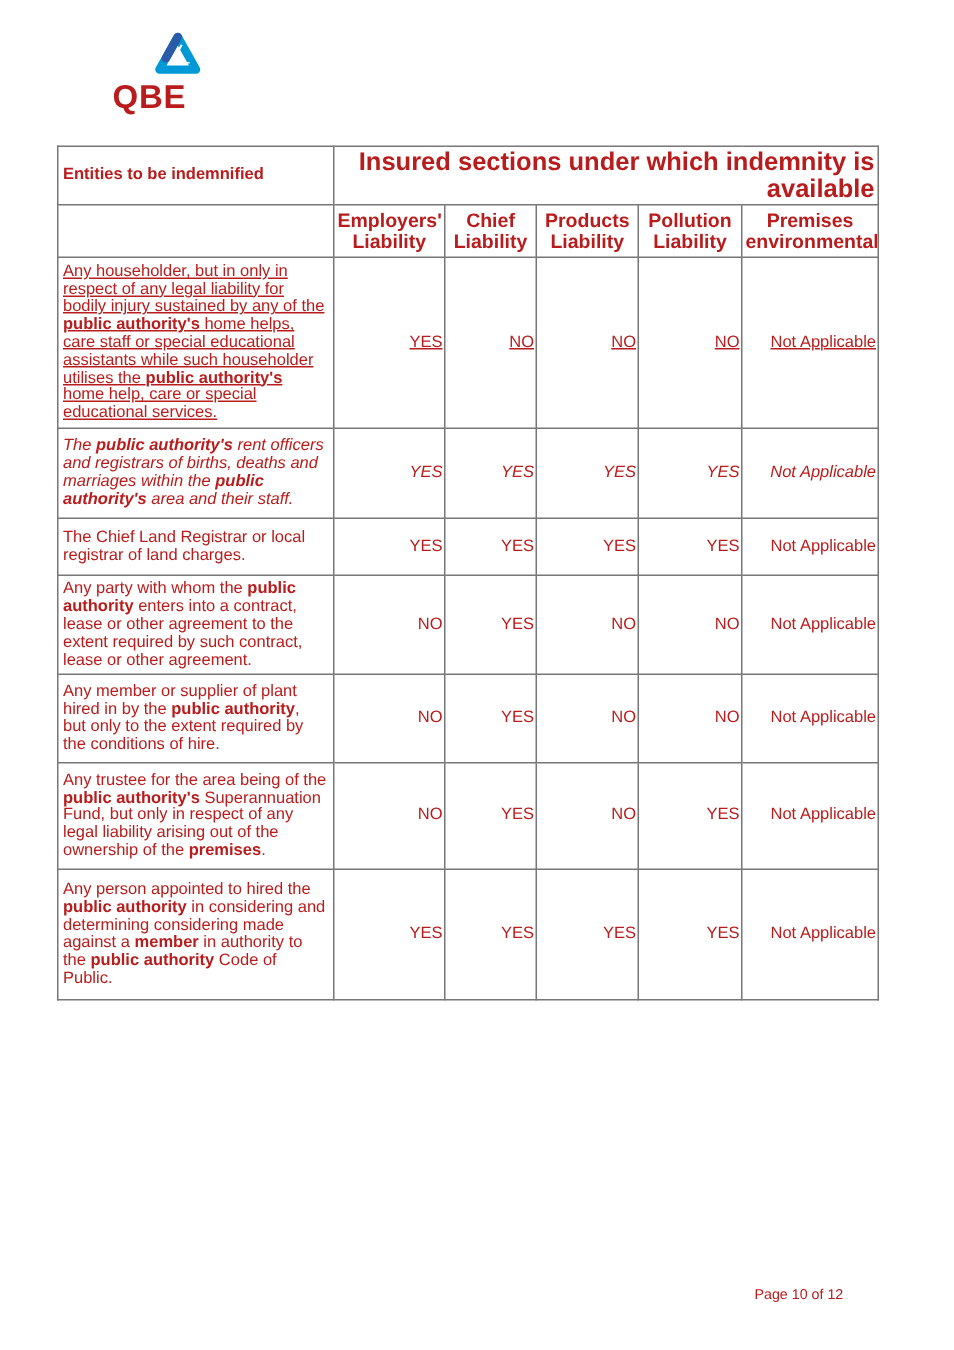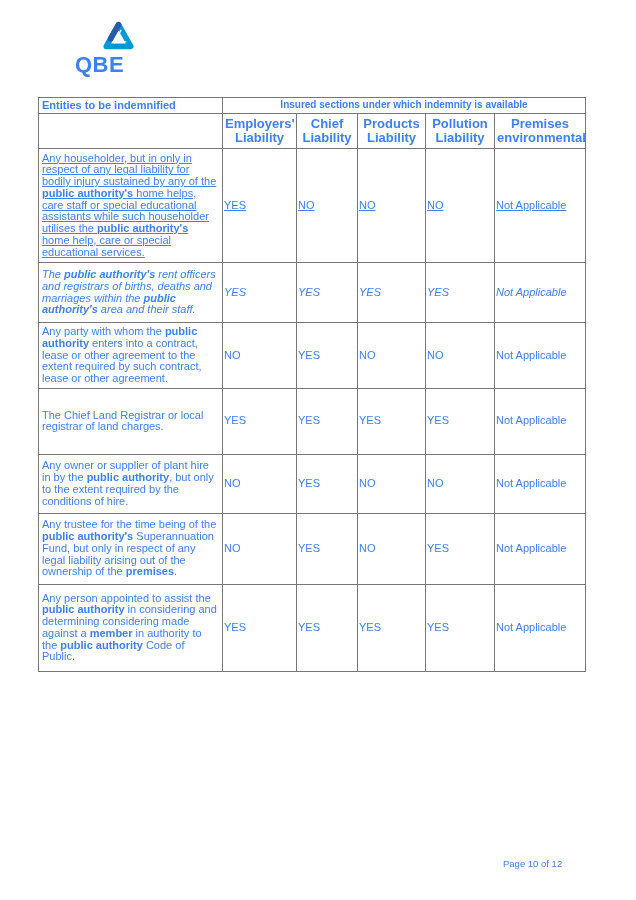--- a/index.html
+++ b/index.html
@@ -2,21 +2,21 @@
 <html><head>
 <meta charset="utf-8">
 <style>
   html, body { margin: 0; padding: 0; background: #ffffff; }
   .page {
     position: relative;
     width: 636px;
     height: 900px;
     background: #ffffff;
     font-family: "Liberation Sans", sans-serif;
-    color: #3b82f6;
+    color: #b91c1c;
     overflow: hidden;
   }
 
   
   .logo { position: absolute; left: 75px; top: 20px; width: 70px; }
   .logo-icon { display: block; margin-left: 27px; width: 33px; height: 33px; }
   .logo-text {
     font-size: 22px;
     font-weight: bold;
     letter-spacing: 0.5px;
@@ -40,40 +40,40 @@
     overflow: hidden;
   }
   th.entities-header {
     text-align: left;
     vertical-align: middle;
     padding: 1px 3px;
     font-size: 11px;
     height: 13px;
   }
   th.group-header {
-    text-align: center;
+    text-align: right;
     vertical-align: middle;
     padding: 1px 2px;
-    font-size: 10px;
+    font-size: 17px;
     height: 13px;
   }
   th.col-header {
     text-align: center;
     vertical-align: middle;
     padding: 2px 2px;
     font-size: 13px;
     height: 30px;
   }
   td.entity-cell {
     text-align: left;
     vertical-align: middle;
     padding: 3px 4px 3px 3px;
   }
   td.value-cell {
-    text-align: left;
+    text-align: right;
     vertical-align: middle;
     padding: 1px;
   }
   tbody tr:nth-child(1) { height: 114px; text-decoration: underline; }
   tbody tr:nth-child(2) { height: 60px; font-style: italic; }
   tbody tr:nth-child(3) { height: 38px; }
   tbody tr:nth-child(4) { height: 66px; }
   tbody tr:nth-child(5) { height: 59px; }
   tbody tr:nth-child(6) { height: 71px; }
   tbody tr:nth-child(7) { height: 87px; }
@@ -135,53 +135,53 @@
         </tr>
         <tr>
           <td class="entity-cell"><span>The </span><b>public authority's</b><span> rent officers and registrars of births, deaths and marriages within the </span><b>public authority's</b><span> area and their staff.</span></td>
           <td class="value-cell">YES</td>
           <td class="value-cell">YES</td>
           <td class="value-cell">YES</td>
           <td class="value-cell">YES</td>
           <td class="value-cell">Not Applicable</td>
         </tr>
         <tr>
+          <td class="entity-cell"><span>The Chief Land Registrar or local registrar of land charges.</span></td>
+          <td class="value-cell">YES</td>
+          <td class="value-cell">YES</td>
+          <td class="value-cell">YES</td>
+          <td class="value-cell">YES</td>
+          <td class="value-cell">Not Applicable</td>
+        </tr>
+        <tr>
           <td class="entity-cell"><span>Any party with whom the </span><b>public authority</b><span> enters into a contract, lease or other agreement to the extent required by such contract, lease or other agreement.</span></td>
           <td class="value-cell">NO</td>
           <td class="value-cell">YES</td>
           <td class="value-cell">NO</td>
           <td class="value-cell">NO</td>
           <td class="value-cell">Not Applicable</td>
         </tr>
         <tr>
-          <td class="entity-cell"><span>The Chief Land Registrar or local registrar of land charges.</span></td>
-          <td class="value-cell">YES</td>
-          <td class="value-cell">YES</td>
-          <td class="value-cell">YES</td>
-          <td class="value-cell">YES</td>
-          <td class="value-cell">Not Applicable</td>
-        </tr>
-        <tr>
-          <td class="entity-cell"><span>Any owner or supplier of plant hire in by the </span><b>public authority</b><span>, but only to the extent required by the conditions of hire.</span></td>
+          <td class="entity-cell"><span>Any member or supplier of plant hired in by the </span><b>public authority</b><span>, but only to the extent required by the conditions of hire.</span></td>
           <td class="value-cell">NO</td>
           <td class="value-cell">YES</td>
           <td class="value-cell">NO</td>
           <td class="value-cell">NO</td>
           <td class="value-cell">Not Applicable</td>
         </tr>
         <tr>
-          <td class="entity-cell"><span>Any trustee for the time being of the </span><b>public authority's</b><span> Superannuation Fund, but only in respect of any legal liability arising out of the ownership of the </span><b>premises</b><span>.</span></td>
+          <td class="entity-cell"><span>Any trustee for the area being of the </span><b>public authority's</b><span> Superannuation Fund, but only in respect of any legal liability arising out of the ownership of the </span><b>premises</b><span>.</span></td>
           <td class="value-cell">NO</td>
           <td class="value-cell">YES</td>
           <td class="value-cell">NO</td>
           <td class="value-cell">YES</td>
           <td class="value-cell">Not Applicable</td>
         </tr>
         <tr>
-          <td class="entity-cell"><span>Any person appointed to assist the </span><b>public authority</b><span> in considering and determining considering made against a </span><b>member</b><span> in authority to the </span><b>public authority</b><span> Code of Public.</span></td>
+          <td class="entity-cell"><span>Any person appointed to hired the </span><b>public authority</b><span> in considering and determining considering made against a </span><b>member</b><span> in authority to the </span><b>public authority</b><span> Code of Public.</span></td>
           <td class="value-cell">YES</td>
           <td class="value-cell">YES</td>
           <td class="value-cell">YES</td>
           <td class="value-cell">YES</td>
           <td class="value-cell">Not Applicable</td>
         </tr>
       </tbody>
   </table>
 
   <div class="footer-page">Page 10 of 12</div>

